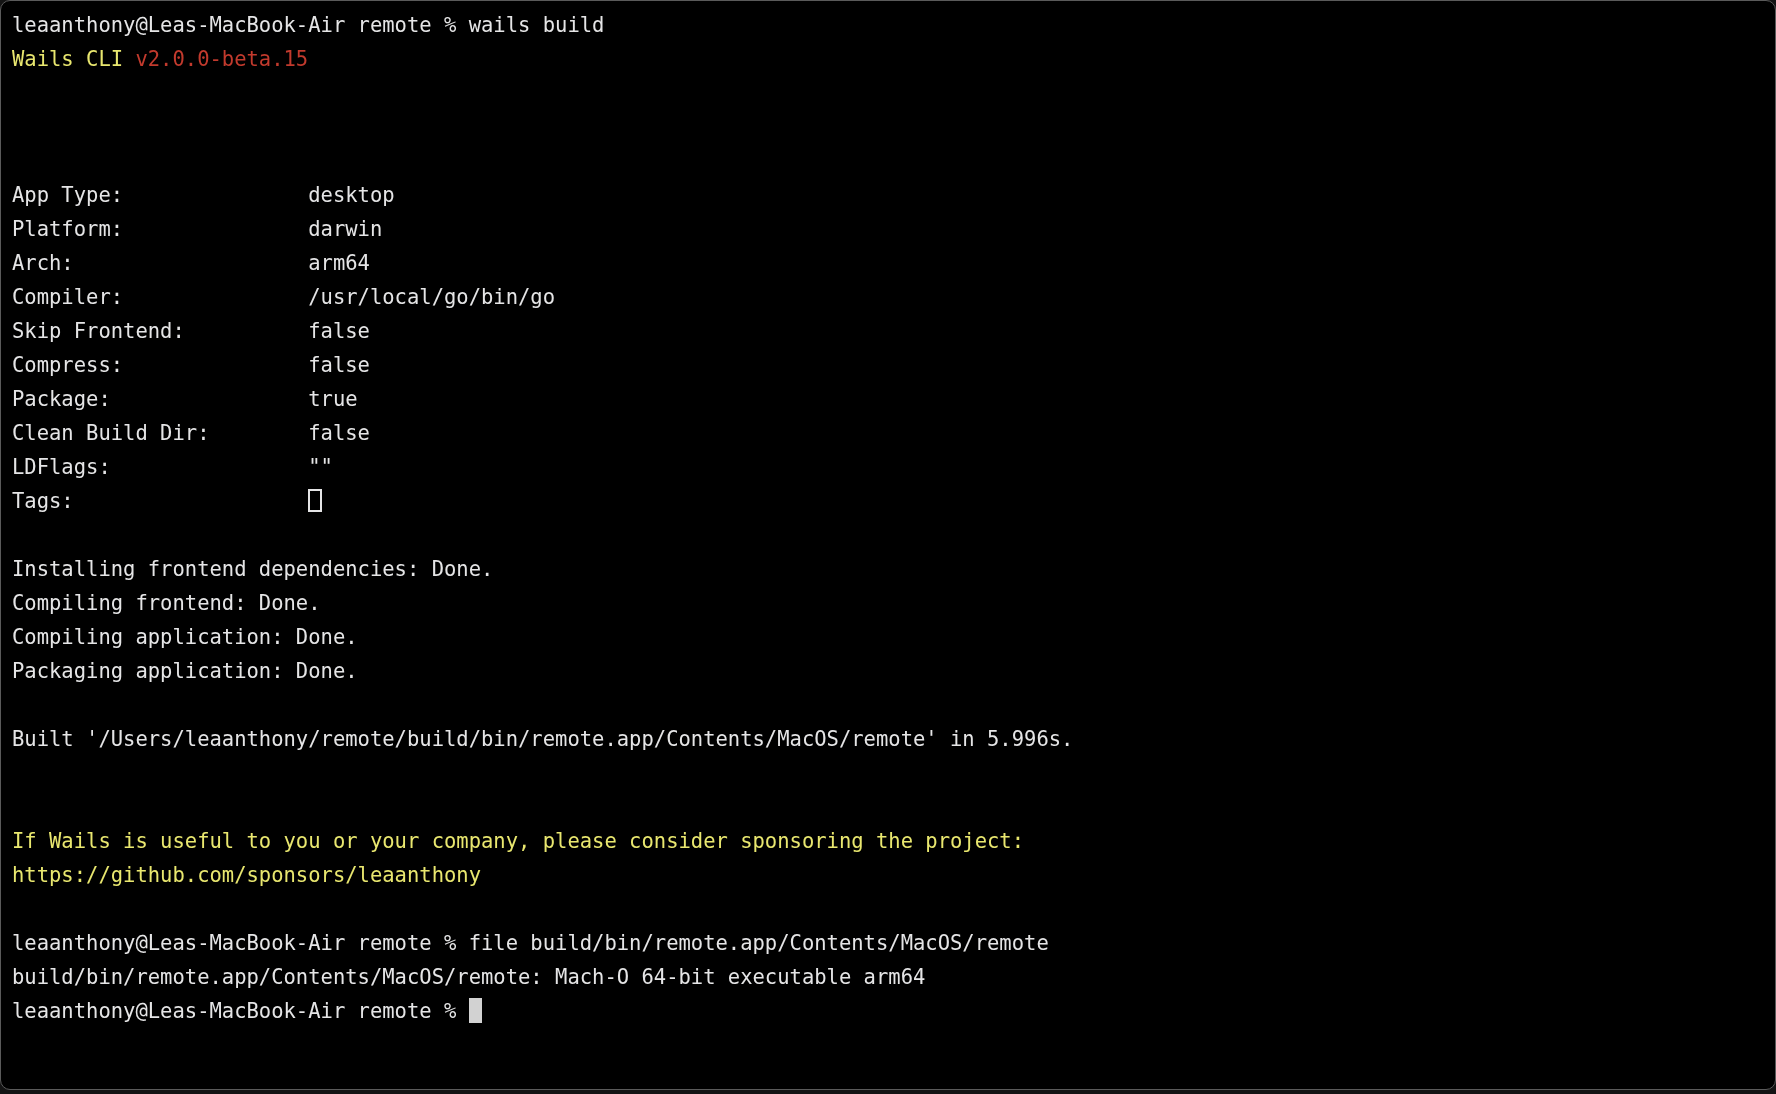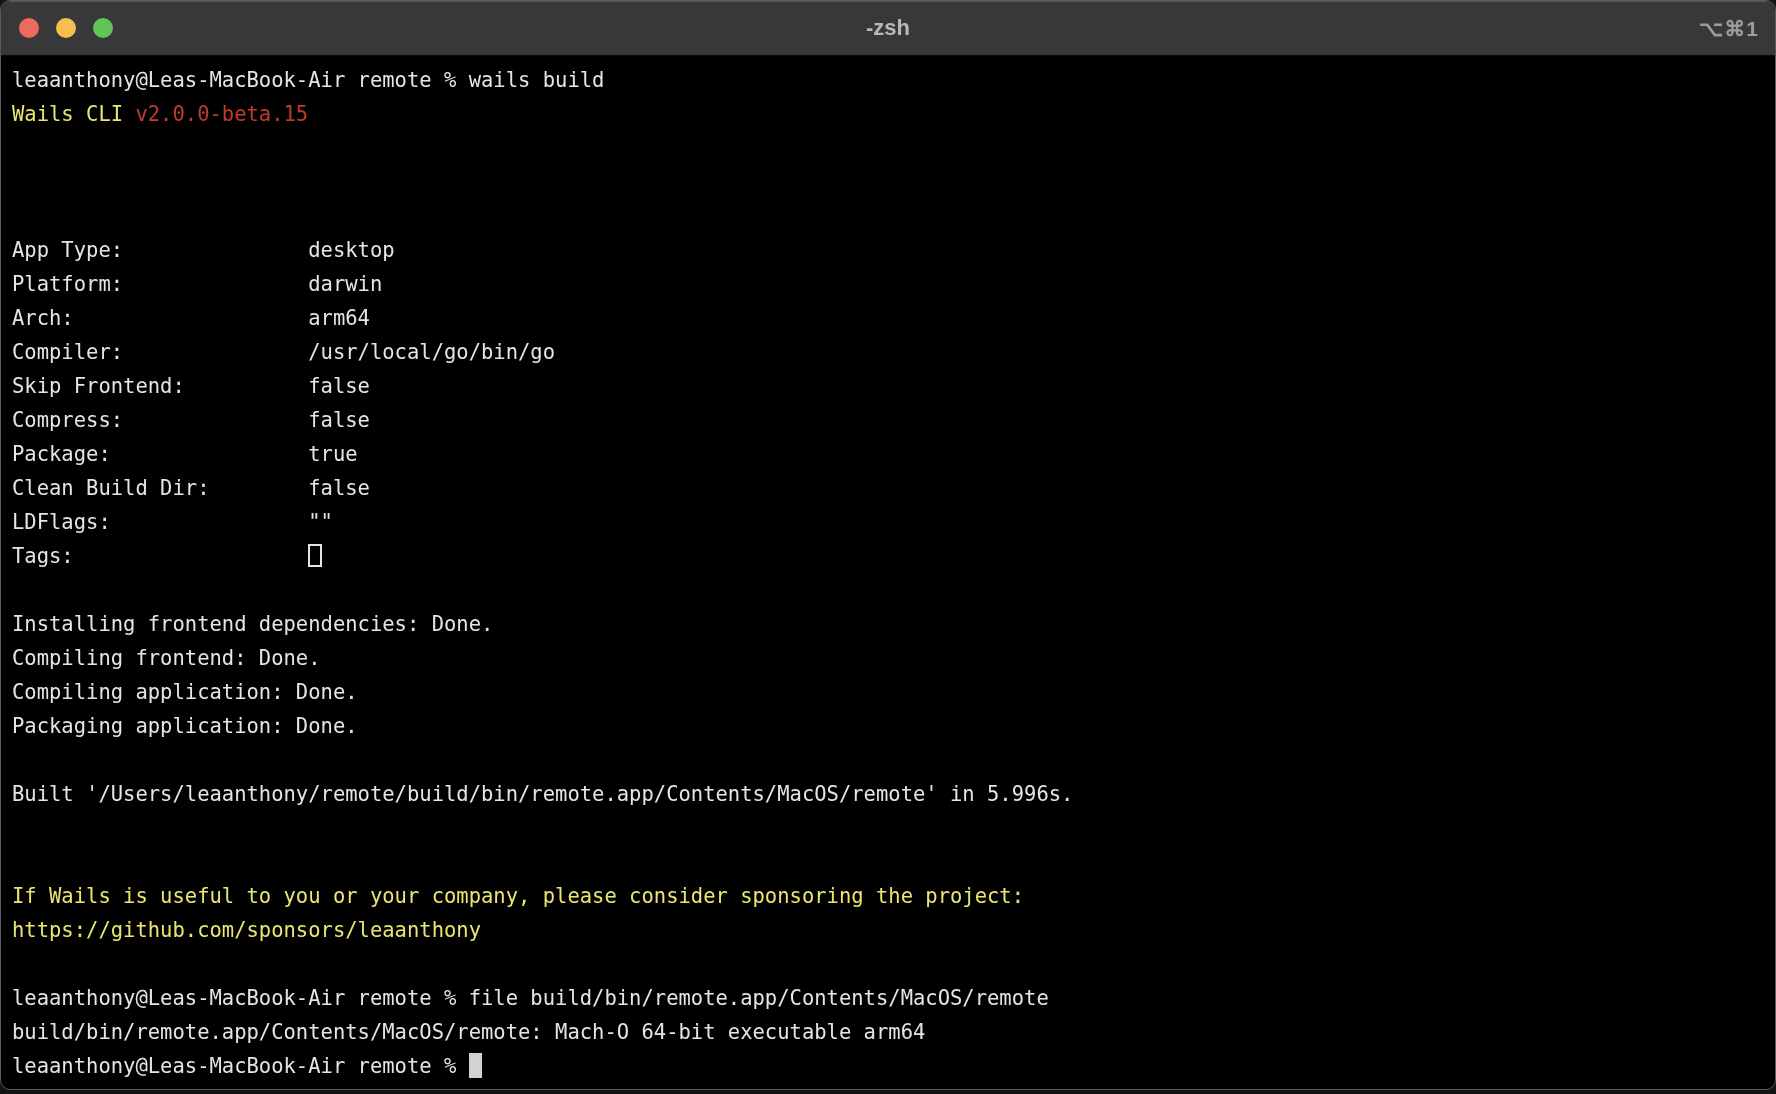--- a/index.html
+++ b/index.html
@@ -51,23 +51,14 @@
   }
   .box-glyph{
     display:inline-block;width:14px;height:23px;
     border:2px solid var(--text);vertical-align:-4px;
   }
 </style>
 </head>
 <body>
 
 <div class="window">
-  <div class="titlebar">
-    <div class="traffic">
-      <div class="light red"></div>
-      <div class="light yellow"></div>
-      <div class="light green"></div>
-    </div>
-    <div class="title">-zsh</div>
-    <div class="shortcut">⌥⌘1</div>
-  </div>
   <div class="terminal"><div class="line"><span>leaanthony@Leas-MacBook-Air remote % wails build</span></div><div class="line"><span class="yellow">Wails CLI </span><span class="red">v2.0.0-beta.15</span></div><div class="line"></div><div class="line"></div><div class="line"></div><div class="line"><span>App Type:               desktop</span></div><div class="line"><span>Platform:               darwin</span></div><div class="line"><span>Arch:                   arm64</span></div><div class="line"><span>Compiler:               /usr/local/go/bin/go</span></div><div class="line"><span>Skip Frontend:          false</span></div><div class="line"><span>Compress:               false</span></div><div class="line"><span>Package:                true</span></div><div class="line"><span>Clean Build Dir:        false</span></div><div class="line"><span>LDFlags:                ""</span></div><div class="line"><span>Tags:                   </span><span class="box-glyph"></span></div><div class="line"></div><div class="line"><span>Installing frontend dependencies: Done.</span></div><div class="line"><span>Compiling frontend: Done.</span></div><div class="line"><span>Compiling application: Done.</span></div><div class="line"><span>Packaging application: Done.</span></div><div class="line"></div><div class="line"><span>Built '/Users/leaanthony/remote/build/bin/remote.app/Contents/MacOS/remote' in 5.996s.</span></div><div class="line"></div><div class="line"></div><div class="line"><span class="yellow">If Wails is useful to you or your company, please consider sponsoring the project:</span></div><div class="line"><span class="yellow">https://github.com/sponsors/leaanthony</span></div><div class="line"></div><div class="line"><span>leaanthony@Leas-MacBook-Air remote % file build/bin/remote.app/Contents/MacOS/remote</span></div><div class="line"><span>build/bin/remote.app/Contents/MacOS/remote: Mach-O 64-bit executable arm64</span></div><div class="line"><span>leaanthony@Leas-MacBook-Air remote % </span><span class="cursor"></span></div></div>
 </div>
 
 </body></html>

